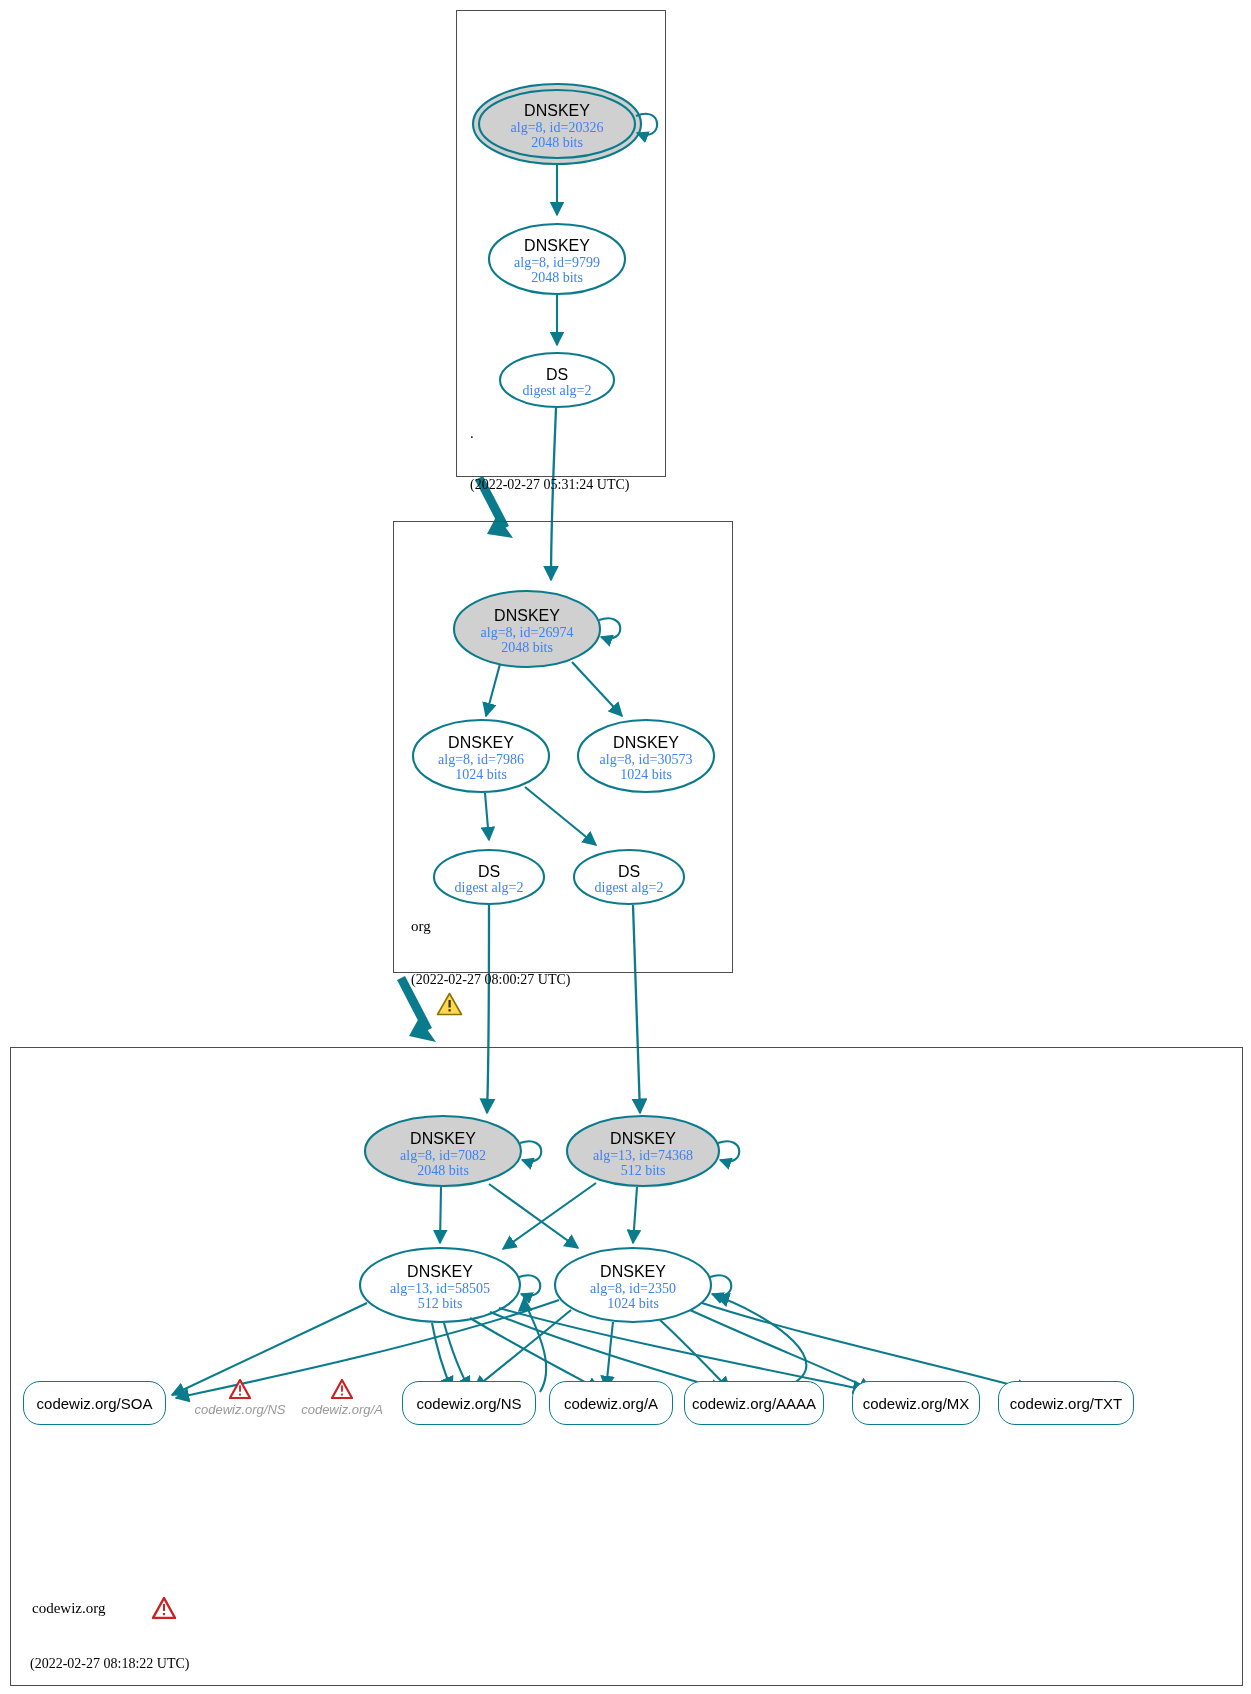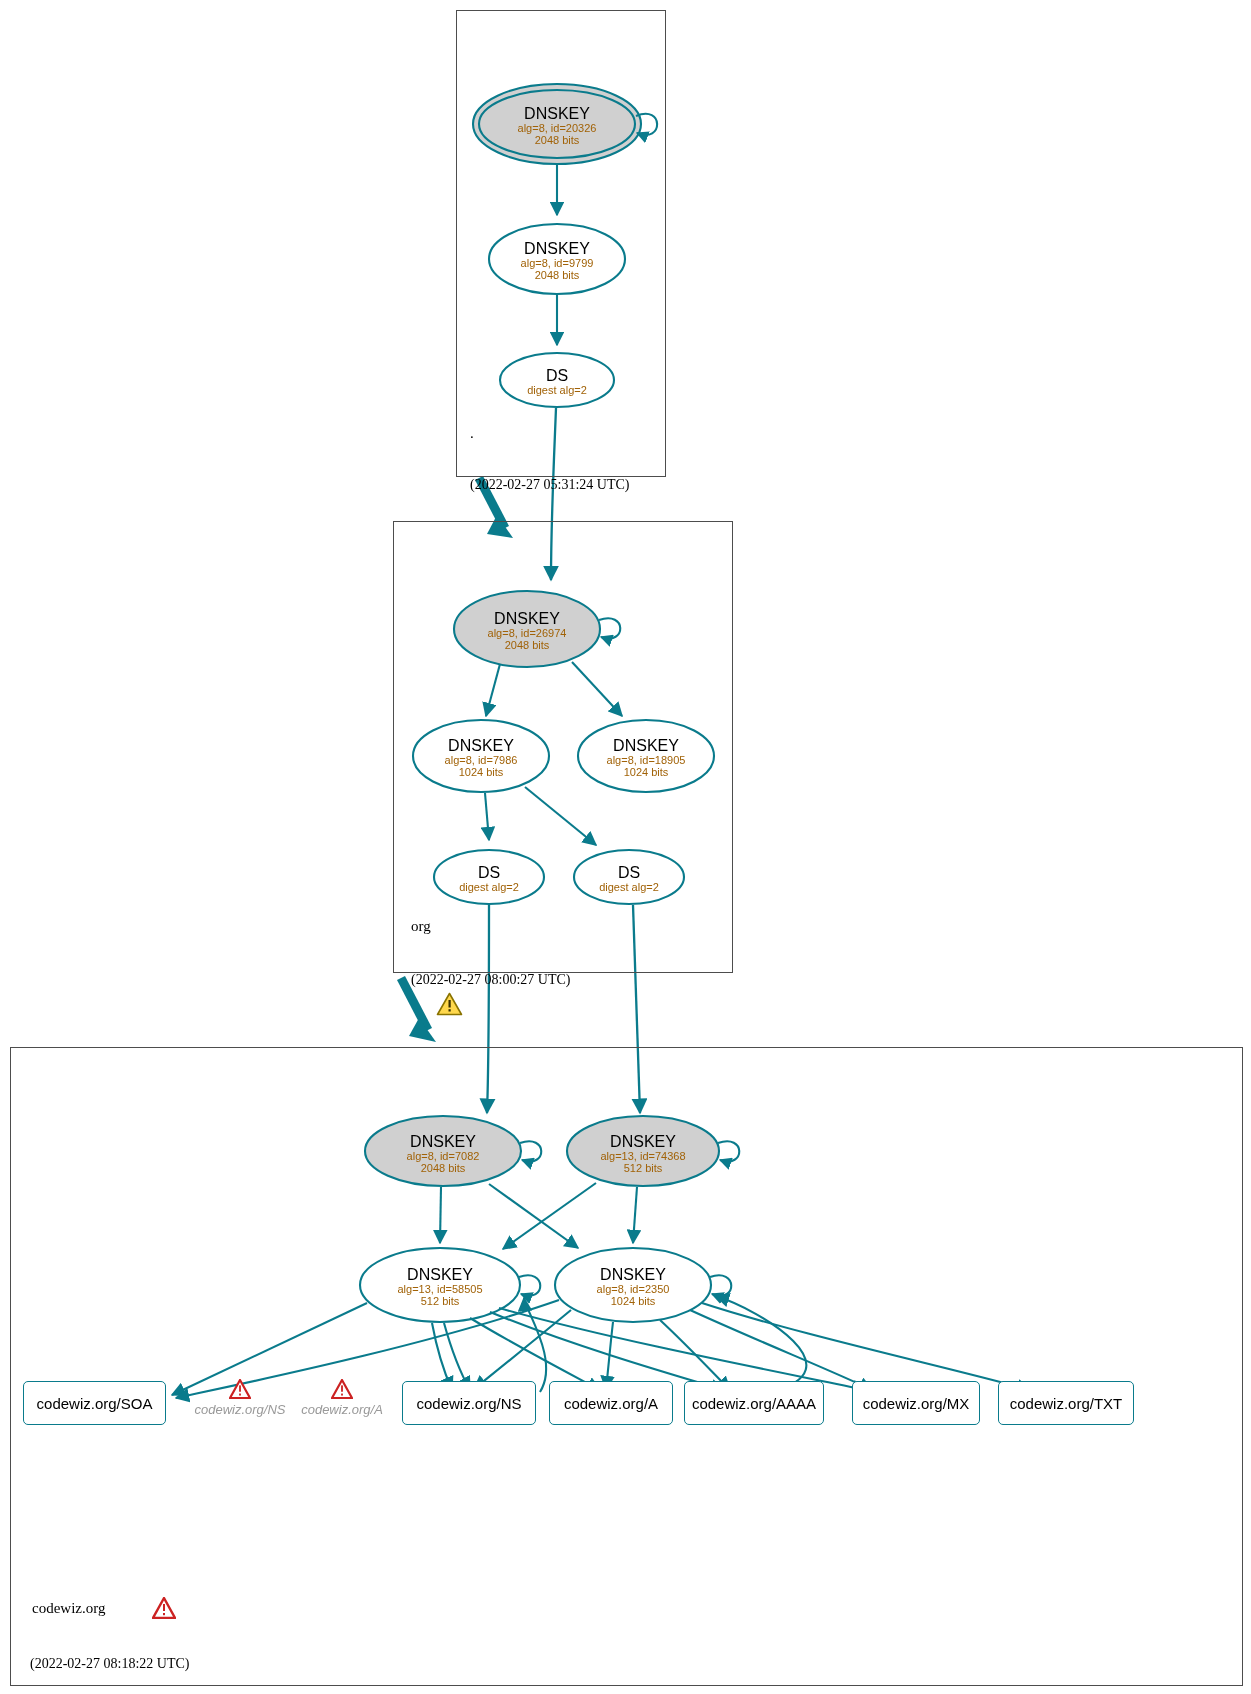--- a/index.html
+++ b/index.html
@@ -6,23 +6,23 @@
   body{width:1251px;height:1694px;position:relative;
        font-family:"Liberation Sans",sans-serif;}
   #stage{position:absolute;left:0;top:0;width:1251px;height:1694px;}
   svg#canvas{position:absolute;left:0;top:0;width:1251px;height:1694px;}
   .zbox{position:absolute;border:1px solid #4d4d4d;background:transparent;}
   .zlabel{position:absolute;font-family:"Liberation Serif",serif;font-size:15px;color:#000;white-space:nowrap;}
   .ztime{position:absolute;font-family:"Liberation Serif",serif;font-size:14px;color:#000;white-space:nowrap;margin-top:32px;}
   .node{position:absolute;display:flex;flex-direction:column;align-items:center;
         justify-content:center;text-align:center;line-height:1.08;}
   .node .t1{font-family:"Liberation Sans",sans-serif;font-size:16px;color:#000;}
-  .node .t2,.node .t3{font-family:Liberation Sans, sans-serif;font-size:11px;color:#a16207;}
+  .node .t2,.node .t3{font-family:Liberation Serif, serif;font-size:14px;color:#3b82f6;}
   .rrset{position:absolute;display:flex;align-items:center;justify-content:center;
-         border:1.6px solid #0a7b8c;border-radius:5px;background:#fff;
+         border:1.6px solid #0a7b8c;border-radius:17px;background:#fff;
          font-family:"Liberation Sans",sans-serif;font-size:15px;color:#000;
          box-sizing:border-box;}
   .errlabel{position:absolute;display:flex;flex-direction:column;align-items:center;
             font-family:"Liberation Sans",sans-serif;font-size:13px;color:#999;
             font-style:italic;white-space:nowrap;}
   .tri{display:block;}
 </style>
 </head>
 <body>
 
@@ -176,21 +176,21 @@
     <span class="t2">alg=8, id=26974</span>
     <span class="t3">2048 bits</span>
   </div>
   <div class="node" style="left:411px;top:732px;width:140px;height:52px;">
     <span class="t1">DNSKEY</span>
     <span class="t2">alg=8, id=7986</span>
     <span class="t3">1024 bits</span>
   </div>
   <div class="node" style="left:576px;top:732px;width:140px;height:52px;">
     <span class="t1">DNSKEY</span>
-    <span class="t2">alg=8, id=18905</span>
+    <span class="t2">alg=8, id=30573</span>
     <span class="t3">1024 bits</span>
   </div>
   <div class="node" style="left:434px;top:860px;width:110px;height:38px;">
     <span class="t1">DS</span>
     <span class="t2">digest alg=2</span>
   </div>
   <div class="node" style="left:574px;top:860px;width:110px;height:38px;">
     <span class="t1">DS</span>
     <span class="t2">digest alg=2</span>
   </div>

